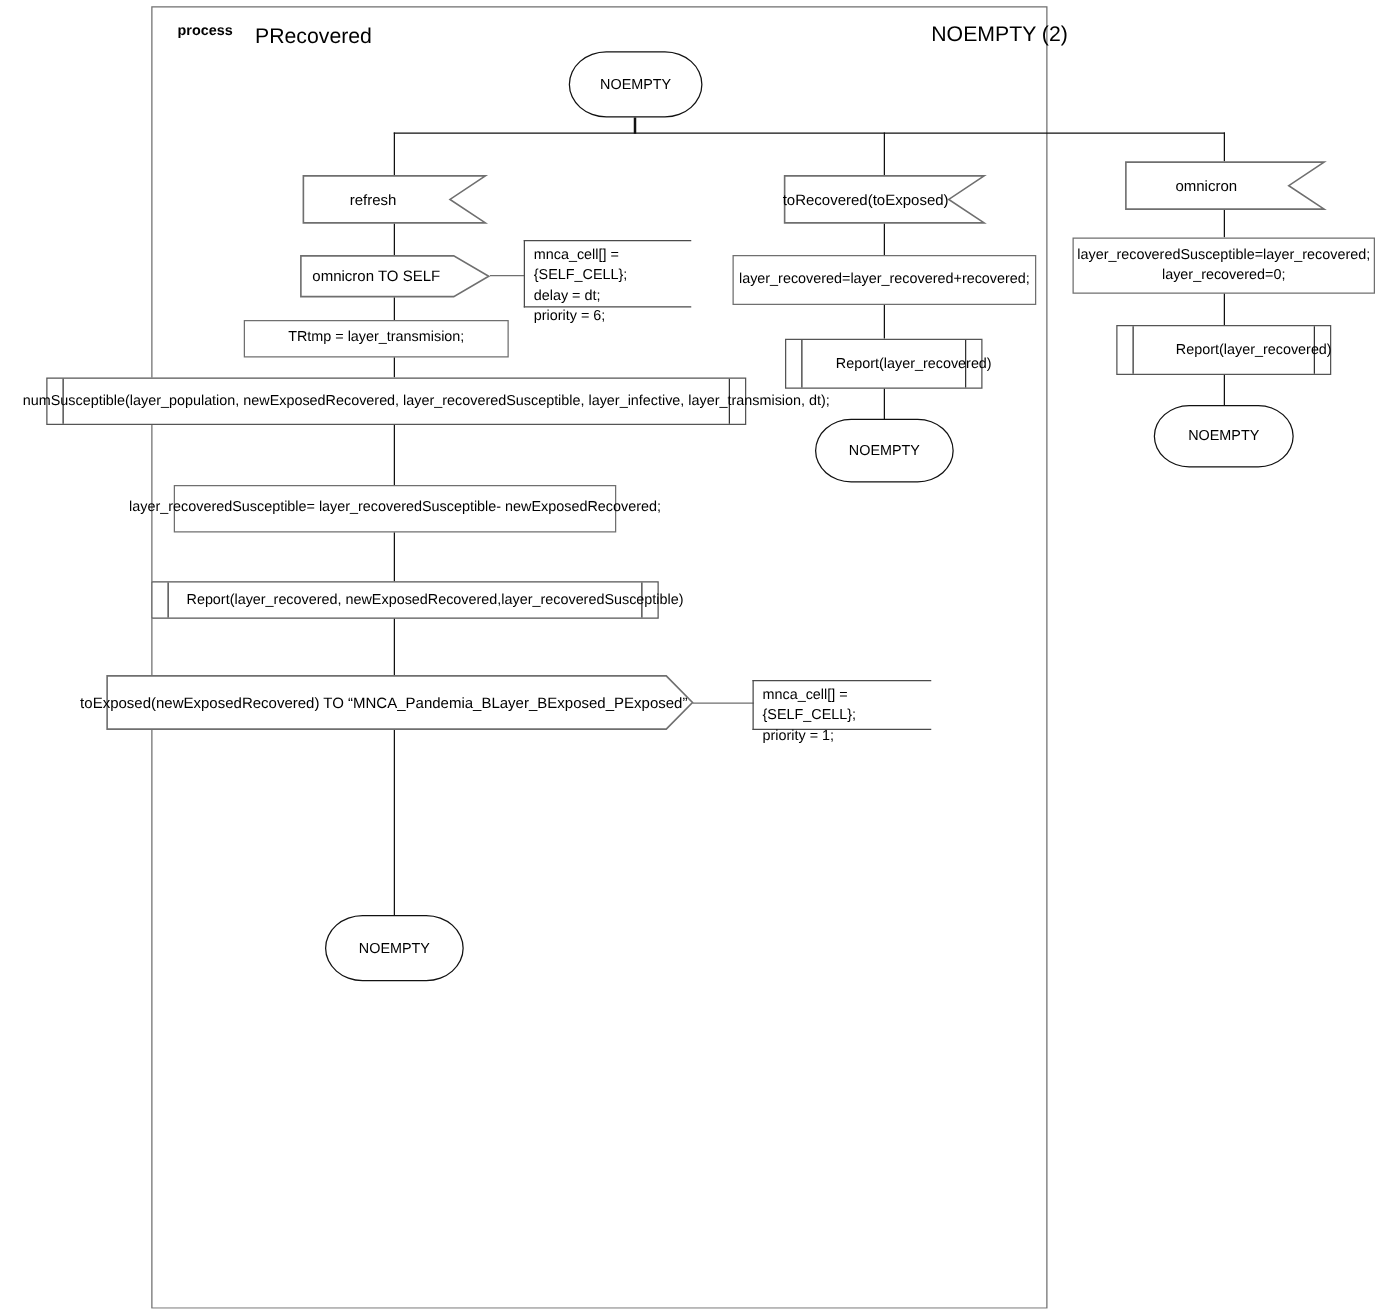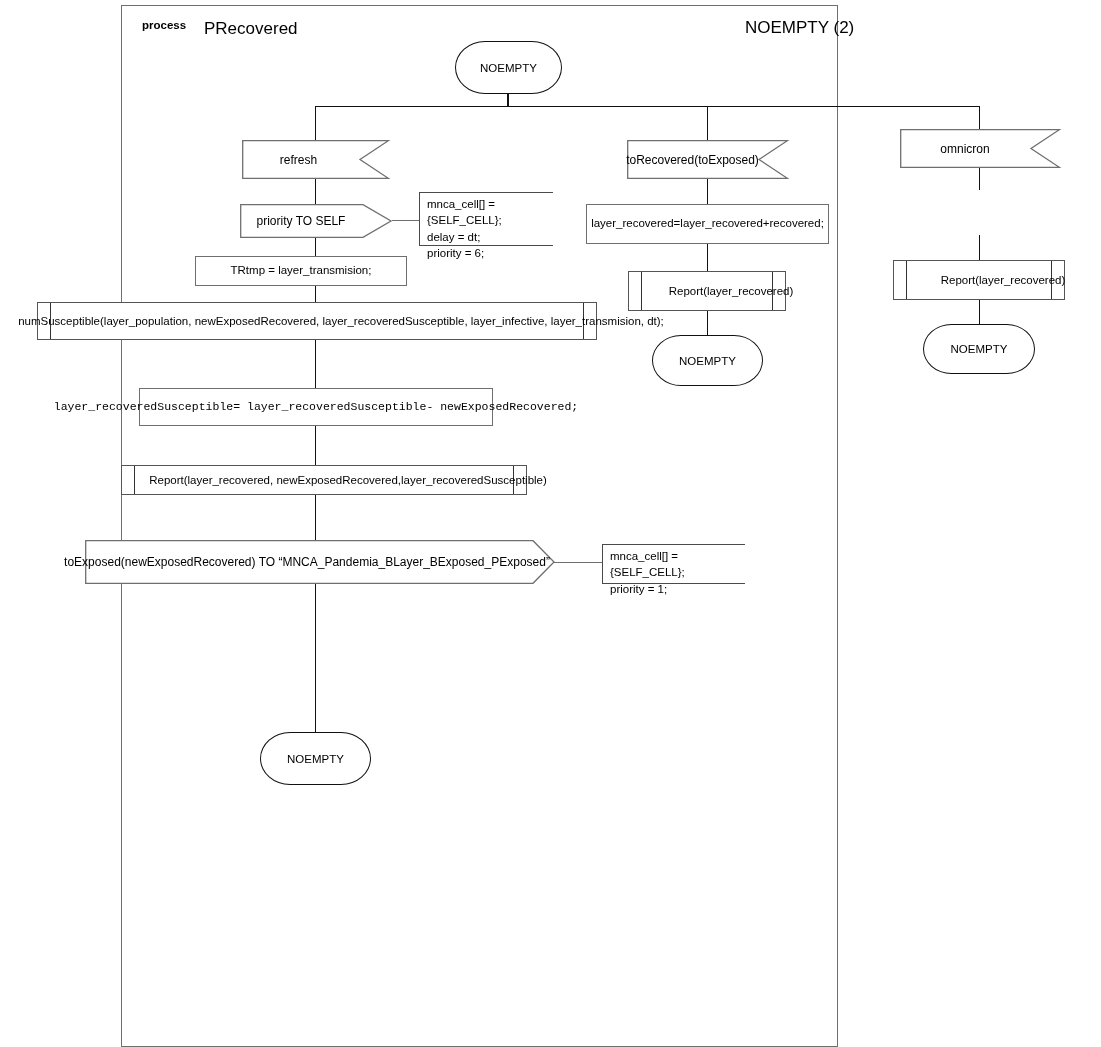--- a/index.html
+++ b/index.html
@@ -142,21 +142,21 @@
     </div>
   </div>
 
   <div class="vline" style="left:315px;top:179px;height:25px;"></div>
 
   <div class="sym-svgwrap" style="left:240px;top:204px;width:152px;height:34px;">
     <svg width="152" height="34" viewBox="0 0 152 34">
       <path d="M0.7,0.7 H123 L151,17 L123,33.3 H0.7 Z" fill="#ffffff" stroke="#6f6f6f" stroke-width="1.3"></path>
     </svg>
     <div class="txt" style="padding-right:30px;">
-      <span>priority TO SELF</span>
+      <span>omnicron TO SELF</span>
     </div>
   </div>
 
   <div class="hline-gray" style="left:392px;top:220px;width:28px;"></div>
 
   <div class="comment lbracket" style="left:419px;top:192px;width:134px;height:54px;">mnca_cell[] = {SELF_CELL};
 delay = dt;
 priority = 6;</div>
 
   <div class="vline" style="left:315px;top:238px;height:20px;"></div>
@@ -166,21 +166,21 @@
   </div>
 
   <div class="vline" style="left:315px;top:286px;height:16px;"></div>
 
   <div class="proc" style="left:37px;top:302px;width:560px;height:38px;">
     <span class="inner" style="font-size:11.5px;">numSusceptible(layer_population, newExposedRecovered, layer_recoveredSusceptible, layer_infective, layer_transmision, dt);</span>
   </div>
 
   <div class="vline" style="left:315px;top:340px;height:50px;"></div>
 
-  <div class="task ovf" style="left:139px;top:388px;width:354px;height:38px;font-family:Liberation Mono, monospace;">
+  <div class="task ovf" style="left:139px;top:388px;width:354px;height:38px;">
     <span class="inner">layer_recoveredSusceptible= layer_recoveredSusceptible- newExposedRecovered;</span>
   </div>
 
   <div class="vline" style="left:315px;top:426px;height:40px;"></div>
 
   <div class="proc" style="left:121px;top:465px;width:406px;height:30px;">
     <span class="inner">Report(layer_recovered, newExposedRecovered,layer_recoveredSusceptible)</span>
   </div>
 
   <div class="vline" style="left:315px;top:495px;height:45px;"></div>
@@ -236,20 +236,24 @@
     <svg width="160" height="39" viewBox="0 0 160 39">
       <path d="M0.7,0.7 H159.3 L131,19.5 L159.3,38.3 H0.7 Z" fill="#ffffff" stroke="#6f6f6f" stroke-width="1.3"></path>
     </svg>
     <div class="txt" style="padding-right:30px;">
       <span>omnicron</span>
     </div>
   </div>
 
   <div class="vline" style="left:979px;top:168px;height:22px;"></div>
 
+  <div class="task" style="left:858px;top:190px;width:242px;height:45px;">
+    <span class="inner" style="white-space:pre-line;display:block;text-align:center;">layer_recoveredSusceptible=layer_recovered;
+layer_recovered=0;</span>
+  </div>
 
   <div class="vline" style="left:979px;top:235px;height:25px;"></div>
 
   <div class="proc" style="left:893px;top:260px;width:172px;height:40px;">
     <span class="inner">Report(layer_recovered)</span>
   </div>
 
   <div class="vline" style="left:979px;top:300px;height:25px;"></div>
 
   <div class="state" style="left:923px;top:324px;width:112px;height:50px;">

